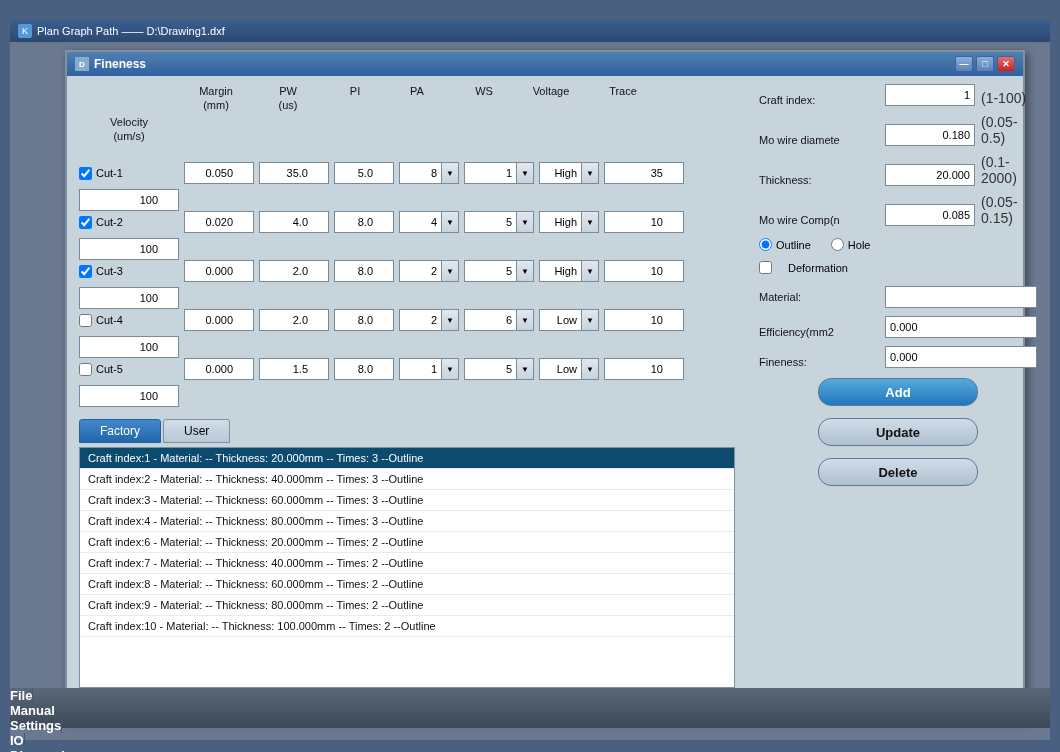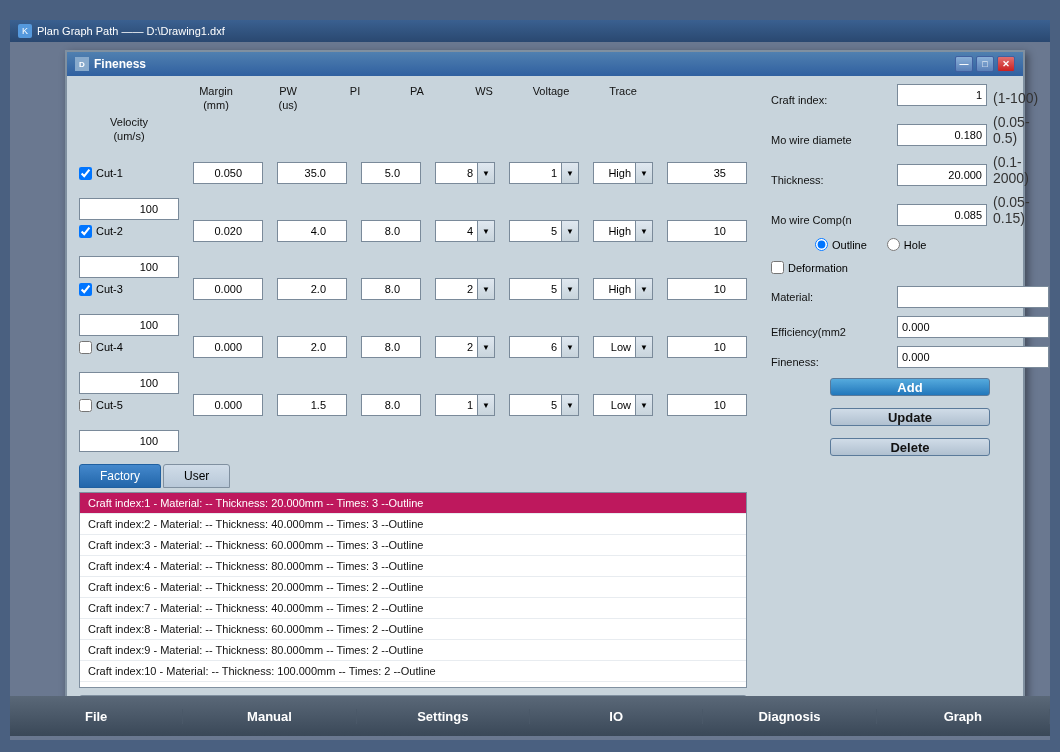--- a/index.html
+++ b/index.html
@@ -106,21 +106,21 @@
       text-align: center;
       font-size: 11px;
       color: #111;
       line-height: 1.3;
     }
 
     
     .cut-row {
       display: grid;
       grid-template-columns: 100px 70px 70px 60px 60px 70px 60px 80px;
-      gap: 14px;
+      gap: 5px;
       align-items: center;
       padding: 0 4px;
     }
     .cut-label {
       display: flex; align-items: center; gap: 4px;
       font-size: 11px;
     }
     .cut-checkbox {
       width: 13px; height: 13px;
       cursor: pointer;
@@ -185,21 +185,21 @@
       overflow-y: auto;
       margin: 0 4px;
     }
     .list-item {
       padding: 4px 8px;
       font-size: 11px;
       color: #111;
       cursor: pointer;
       border-bottom: 1px solid #e8ecf0;
     }
-    .list-item.selected { background: #be185d; color: white; }
+    .list-item.selected { background: #0c4a6e; color: white; }
 
     
     .right-panel {
       flex: 1;
       padding: 8px 12px;
       display: flex;
       flex-direction: column;
       gap: 8px;
     }
 
@@ -226,30 +226,29 @@
       font-size: 14px;
       color: #333;
     }
 
     
     .radio-group {
       display: flex;
       align-items: center;
       gap: 20px;
       margin-top: 4px;
-      margin-left: 44px;
     }
     .radio-item {
       display: flex; align-items: center; gap: 4px;
       font-size: 11px;
     }
 
     
     .check-row {
-      display: flex; align-items: center; gap: 4px;
+      display: flex; align-items: center; gap: 16px;
       font-size: 11px;
       margin-top: 2px;
     }
 
     
     .material-row {
       display: flex;
       align-items: center;
       gap: 6px;
       margin-top: 4px;
@@ -259,26 +258,26 @@
       height: 22px;
       border: 1px solid #7a8a9a;
       background: white;
       padding: 2px 4px;
       font-size: 11px;
     }
 
     
     .action-btn {
       width: 160px;
-      height: 18px;
+      height: 28px;
       border: 1px solid #5a7a9a;
       cursor: pointer;
       font-size: 13px;
       font-weight: bold;
-      border-radius: 3px;
+      border-radius: 13px;
       margin: 2px auto;
       display: block;
     }
     .btn-add {
       background: linear-gradient(to bottom, #55aadd, #2277bb);
       color: white;
     }
     .btn-update {
       background: linear-gradient(to bottom, #d0dce8, #b0c0d0);
       color: #111;
@@ -309,25 +308,26 @@
       color: white;
     }
     .btn-ok {
       background: linear-gradient(to bottom, #55aadd, #2277bb);
       color: white;
     }
 
     
     .taskbar {
       position: absolute;
-      bottom: 4px; left: 0; right: 0;
+      bottom: 12px; left: 0; right: 0;
       height: 40px;
       background: linear-gradient(to bottom, #5a6878, #3a4858);
       display: flex;
-      align-items: center;
+      align-items: flex-start;
+      flex-direction: column;
     }
     .taskbar-item {
       flex: 1;
       display: flex;
       align-items: center;
       justify-content: center;
       color: white;
       font-size: 13px;
       font-weight: bold;
       border-right: 1px solid #4a5868;

